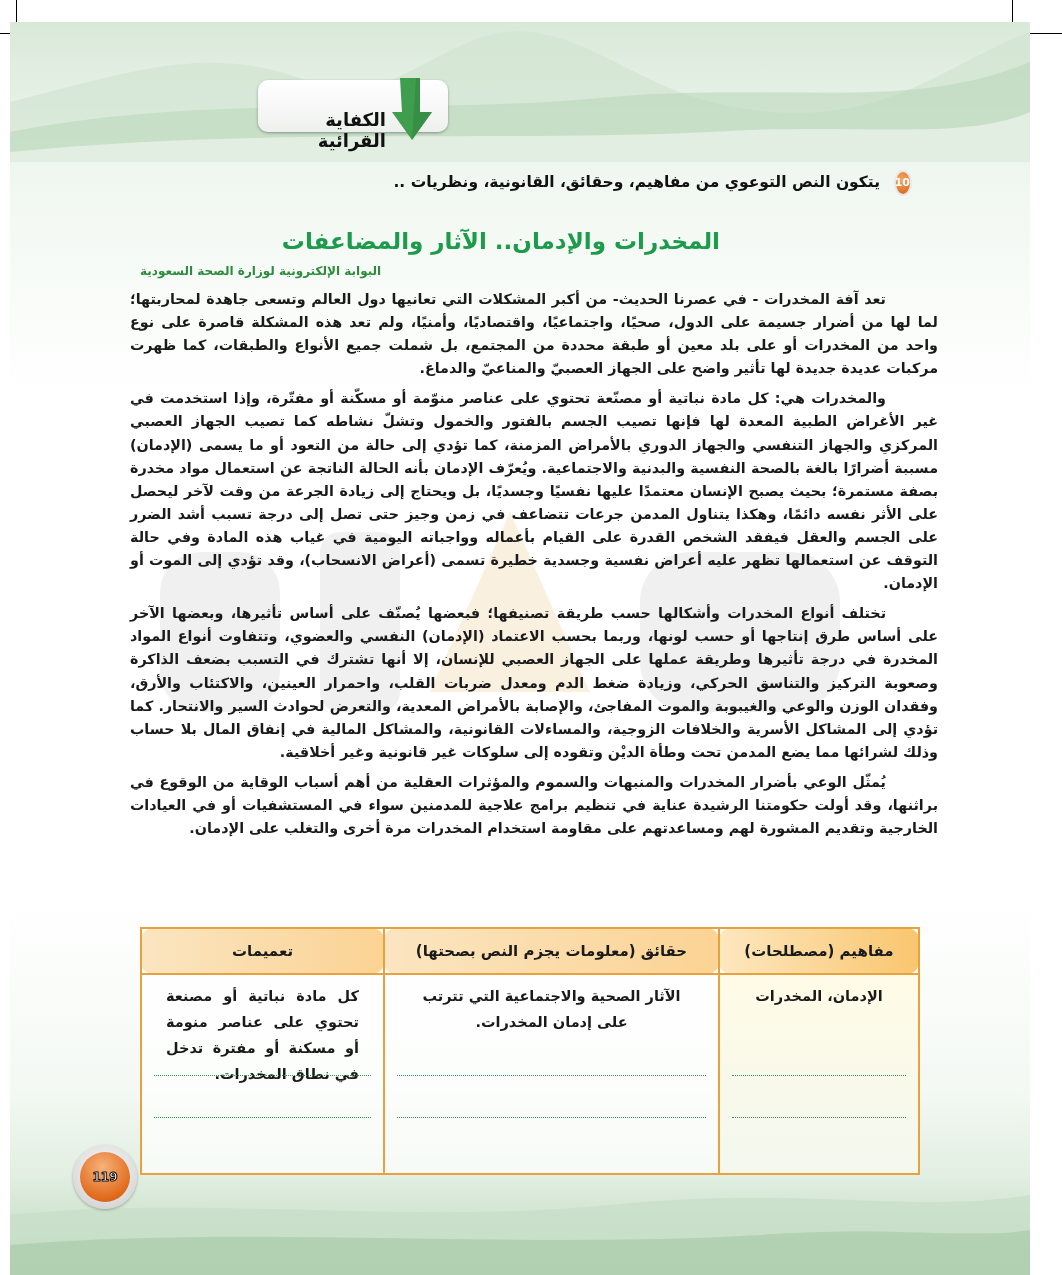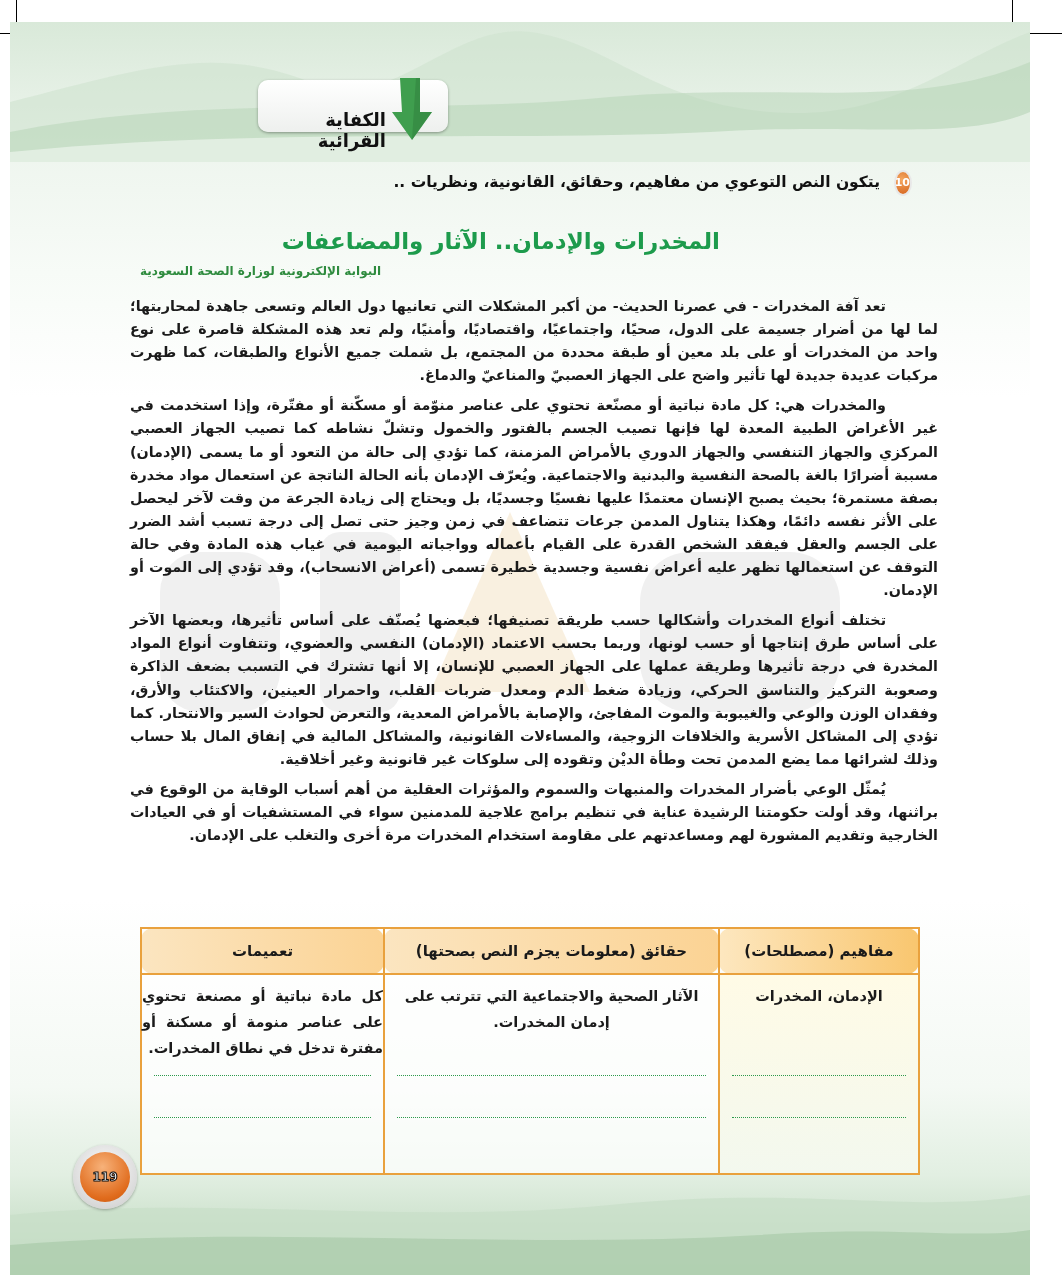--- a/index.html
+++ b/index.html
@@ -10,27 +10,27 @@
   .wave{position:absolute;left:0;top:0;width:1020px;height:140px;}
   .wave-b{position:absolute;left:0;bottom:0;width:1020px;height:120px;}
   .header-tab{position:absolute;left:248px;top:58px;width:190px;height:52px;background:linear-gradient(#ffffff,#eef0ee);border-radius:10px;box-shadow:0 1px 3px rgba(0,0,0,.35);}
   .header-tab .lbl{position:absolute;right:62px;top:13px;font-weight:bold;font-size:18px;color:#111;direction:rtl;margin-top:16px;}
   .header-tab .arrow{position:absolute;right:14px;top:-2px;width:44px;height:62px;}
   .q{position:absolute;right:150px;top:147px;direction:rtl;text-align:right;font-weight:bold;font-size:15.5px;color:#111;line-height:26px;}
   .q-num{position:absolute;right:-30px;top:3px;width:14px;height:22px;border-radius:50%;background:radial-gradient(circle at 40% 35%,#f5a862,#d4621a);color:#fff;font-size:11px;line-height:22px;text-align:center;box-shadow:0 0 0 2px #e8e8e8;}
   .title{position:absolute;right:310px;top:206px;direction:rtl;font-weight:bold;font-size:23px;color:#1d9b4c;}
   .src-text{position:absolute;left:130px;top:242px;direction:rtl;font-weight:bold;font-size:12px;color:#2e8b3e;white-space:nowrap;}
   .body{position:absolute;left:120px;top:266px;width:808px;direction:rtl;text-align:justify;text-align-last:right;font-weight:bold;font-size:14.3px;line-height:23.1px;color:#1a1a1a;}
-  .body p{margin:7px 0 7px 0;text-indent:52px;}
+  .body p{margin:0 0 7px 0;text-indent:52px;}
   .watermark{position:absolute;left:150px;top:470px;width:700px;height:260px;opacity:.14;pointer-events:none;}
   table.cls{position:absolute;left:130px;top:905px;width:778px;border-collapse:collapse;direction:rtl;table-layout:fixed;}
   table.cls th,table.cls td{border:2px solid #e9a13d;}
   table.cls th{height:42px;font-weight:bold;font-size:15px;color:#1a1a1a;background:linear-gradient(90deg,#fbe5c0,#fbd394);border-radius:12px;}
   table.cls th:nth-child(1){background:linear-gradient(90deg,#fde7bf,#f9c66f);}
-  table.cls td{height:182px;vertical-align:top;padding:8px 0;font-weight:bold;font-size:14.5px;line-height:26px;color:#1a1a1a;position:relative;background:rgba(255,255,255,.7);}
+  table.cls td{height:182px;vertical-align:top;padding:8px 24px;font-weight:bold;font-size:14.5px;line-height:26px;color:#1a1a1a;position:relative;background:rgba(255,255,255,.7);}
   table.cls td:nth-child(1){background:linear-gradient(#fffbe6,#f3f8ee);text-align:center;}
   .dots{position:absolute;left:12px;right:12px;border-bottom:1px dotted #2c9a4c;height:0;}
   .pnum{position:absolute;left:63px;top:1123px;width:64px;height:64px;border-radius:50%;background:radial-gradient(circle at 50% 40%,#ffffff,#c9c9c9);box-shadow:0 1px 3px rgba(0,0,0,.3);}
   .pnum span{position:absolute;left:7px;top:7px;width:50px;height:50px;border-radius:50%;background:radial-gradient(circle at 45% 30%,#f7b27a,#e06b1c 70%,#c25510);color:#fff;font-weight:bold;font-size:12px;line-height:50px;text-align:center;-webkit-text-stroke:1px #111;text-shadow:0 0 1px #000;}
 </style>
 </head>
 <body>
 
 <div class="crop" style="left:16px;top:0;width:1px;height:24px;"></div>
 <div class="crop" style="left:0;top:33px;width:12px;height:1px;"></div>

